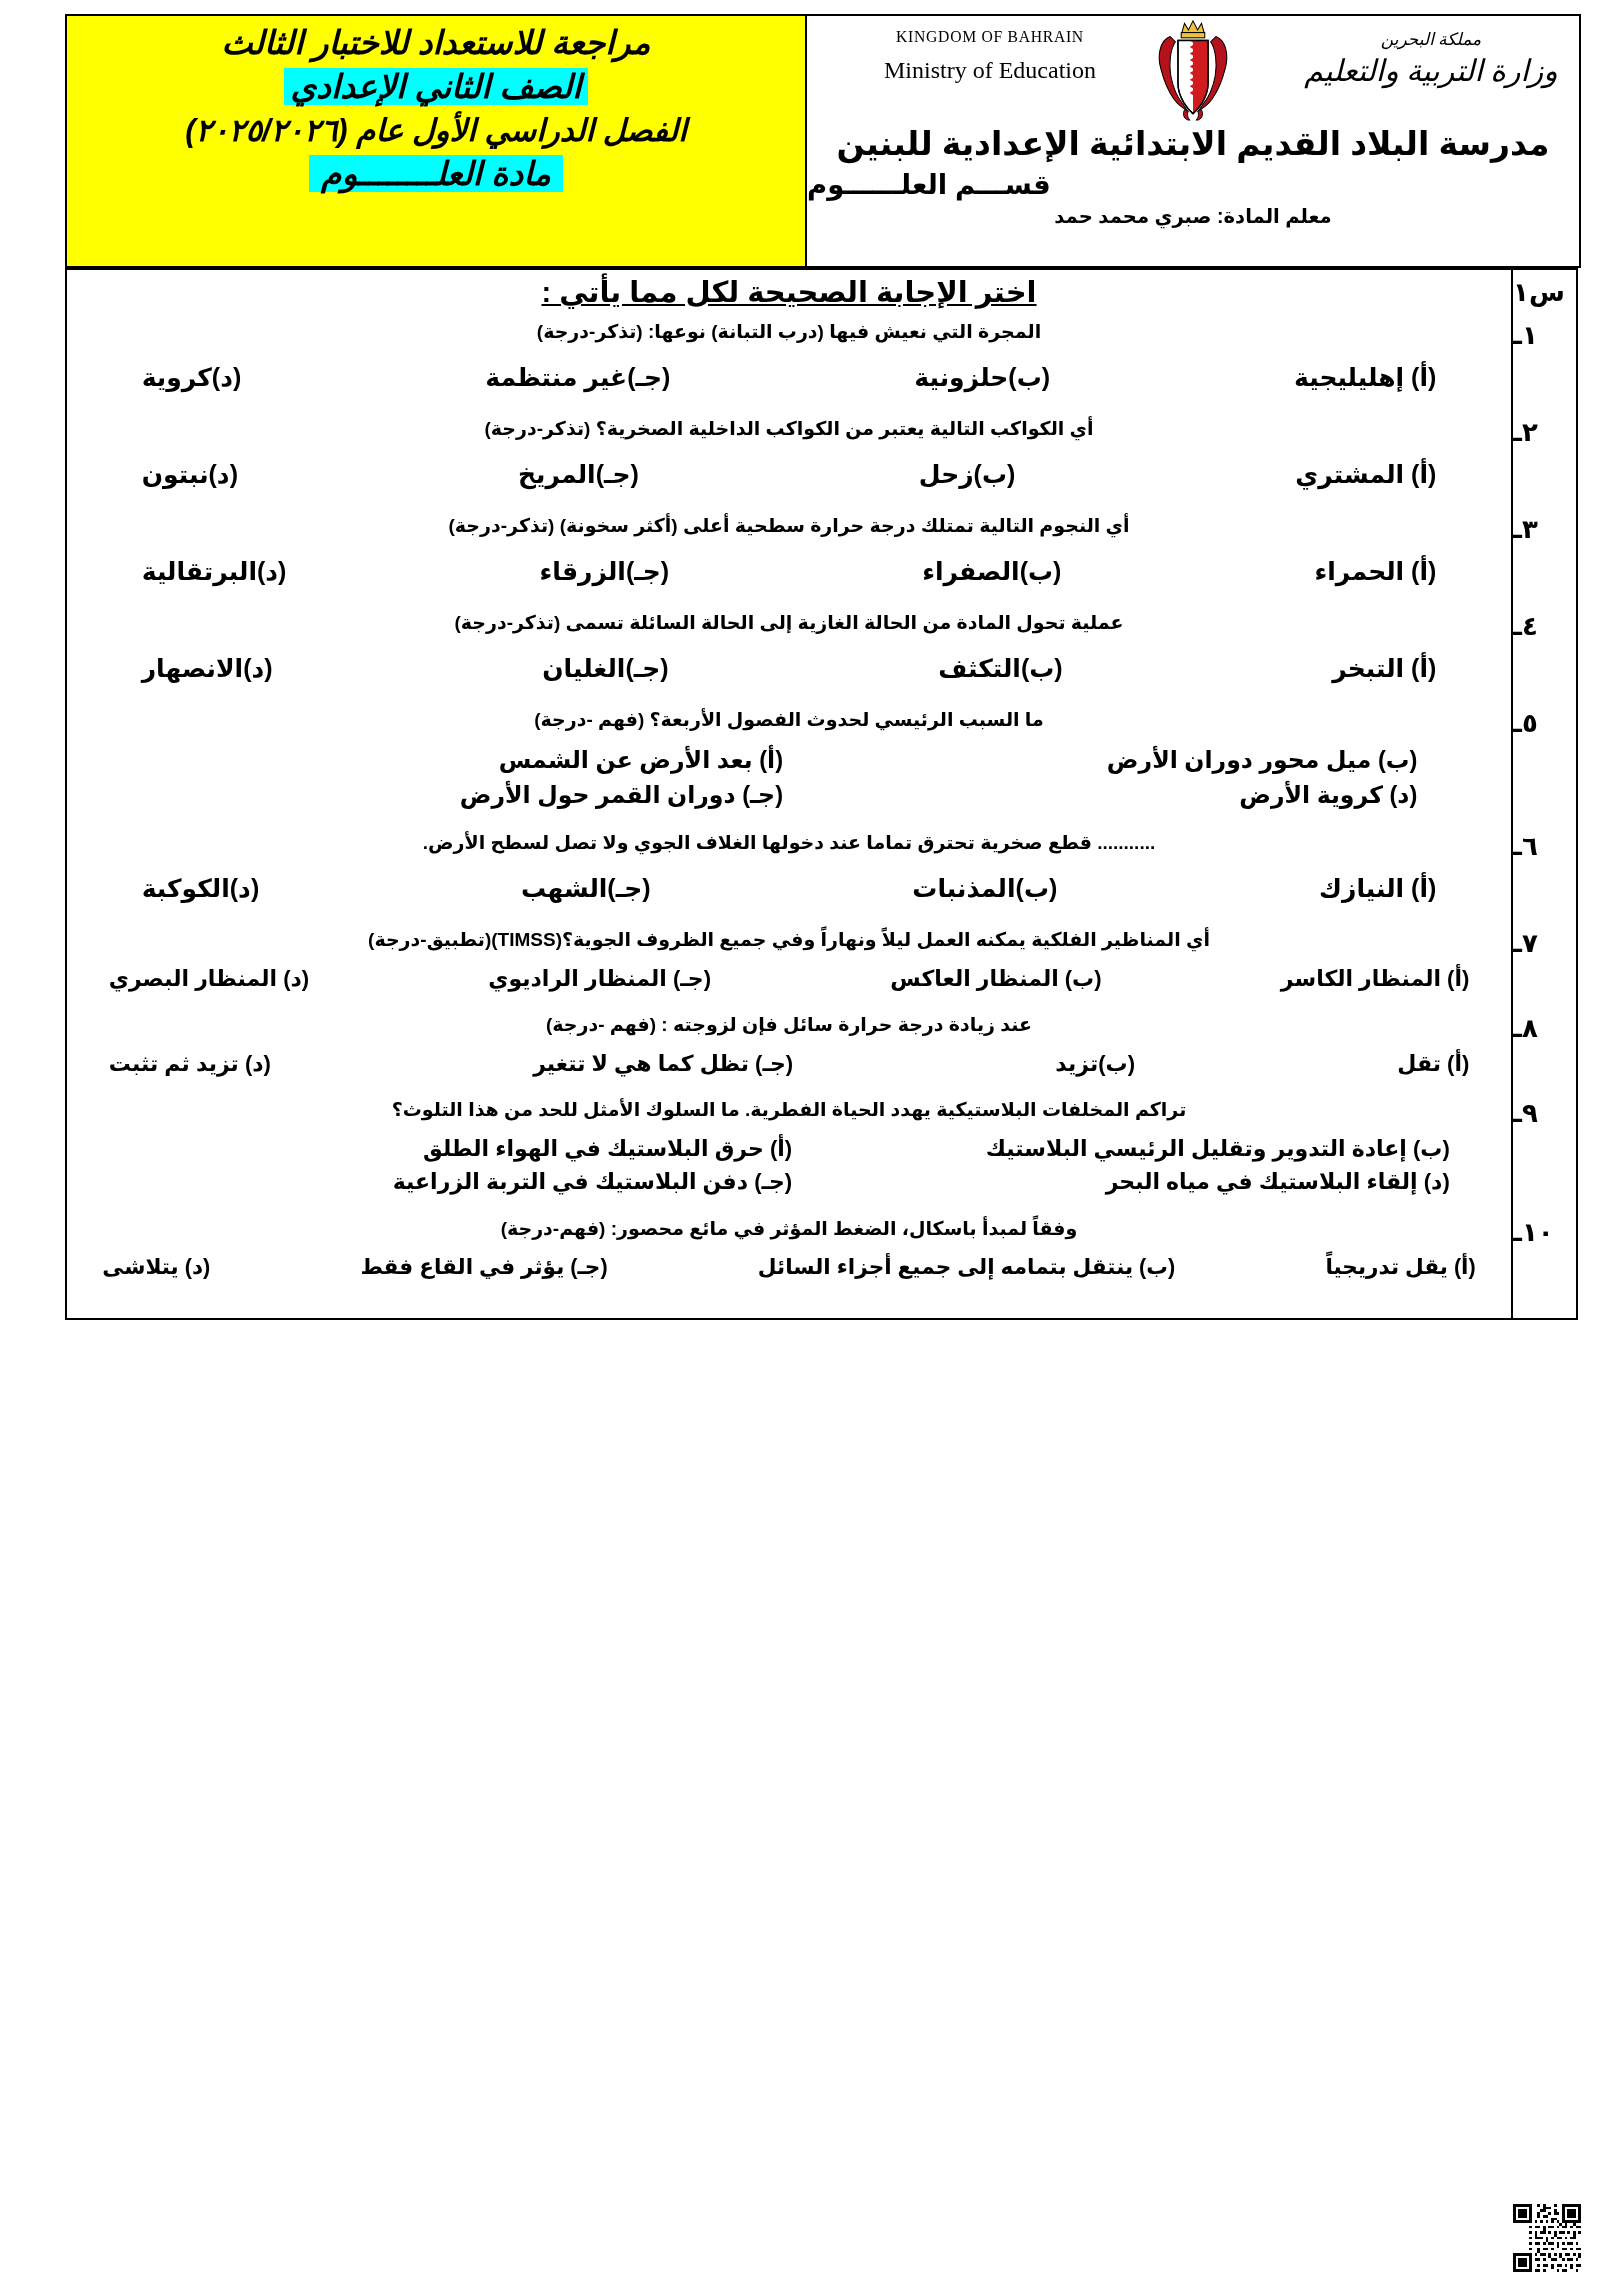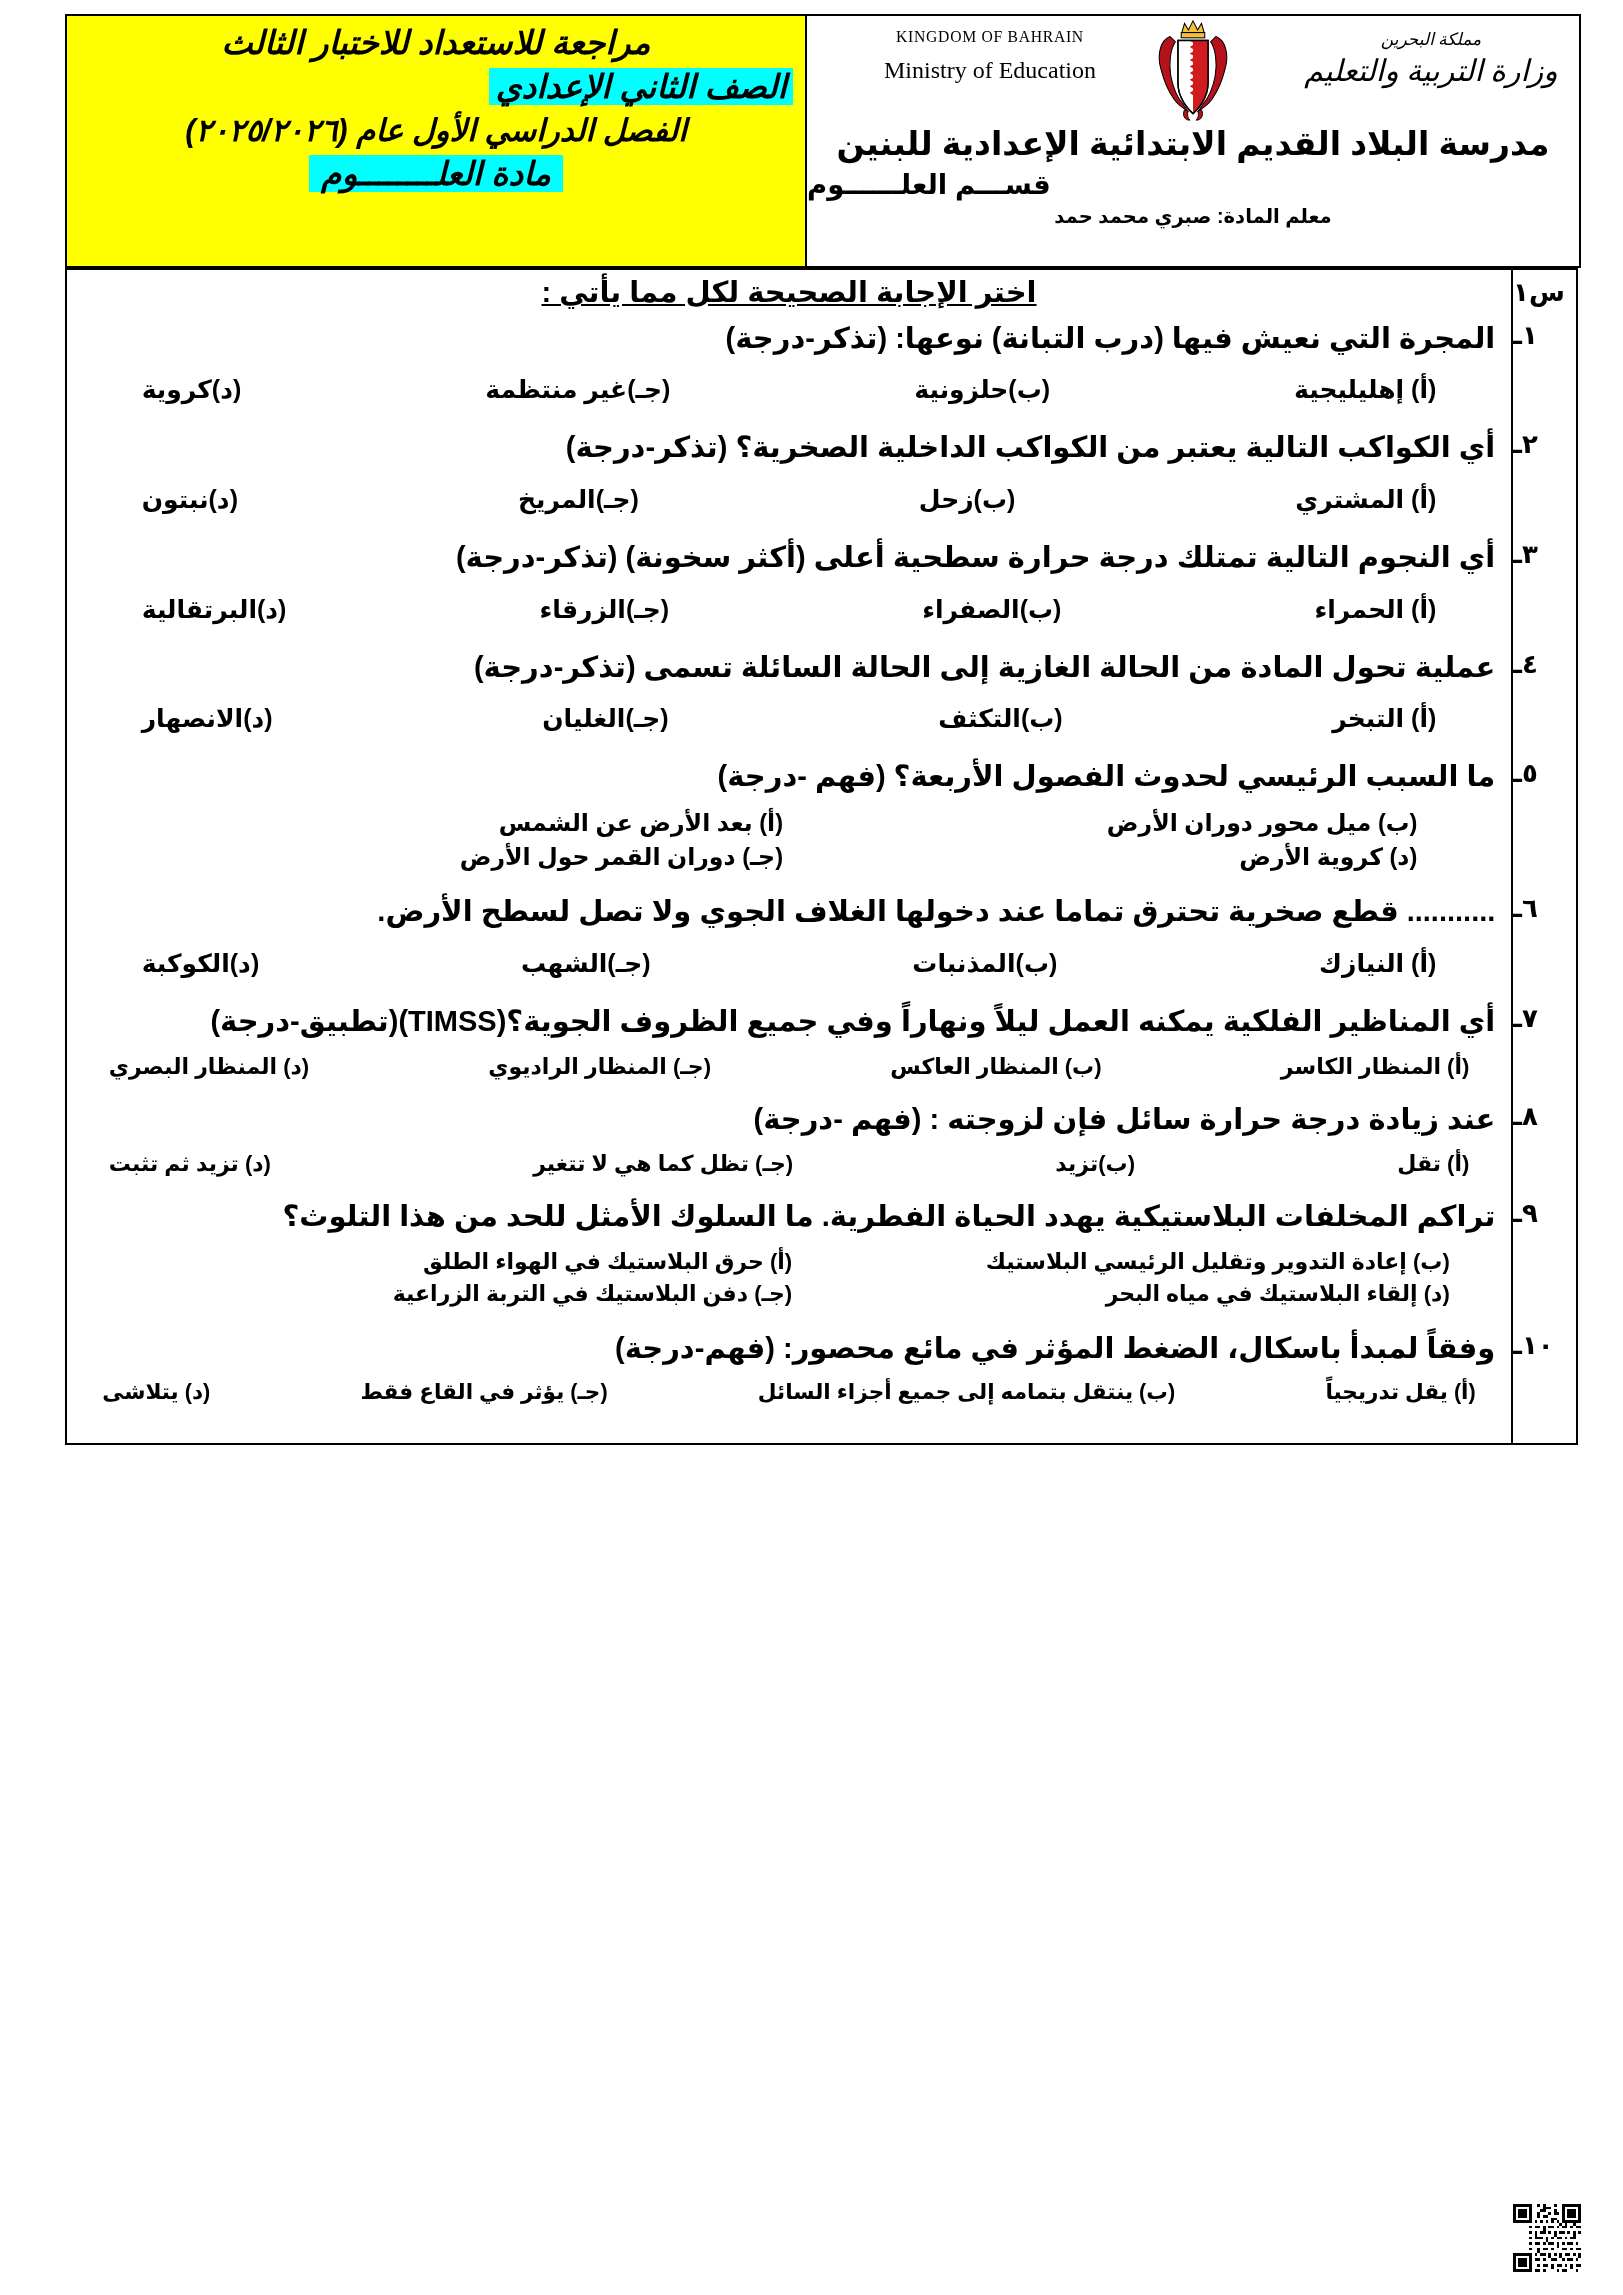--- a/index.html
+++ b/index.html
@@ -51,21 +51,20 @@
     line-height: 1.30;
   }
   .yb-line1 {
     font-size: 33px;
     letter-spacing: -0.7px;
     white-space: nowrap;
   }
   .yb-line2 {
     font-size: 33px;
     margin-top: 1.3px;
-    text-align: right;
   }
   .yb-line2 span {
     background: #00FFFF;
     padding: 0 6.5px;
   }
   .yb-line3 {
     font-size: 31px;
     margin-top: 2.6px;
     white-space: nowrap;
   }
@@ -188,21 +187,22 @@
     font-weight: bold;
     font-size: 29px;
     text-align: center;
     text-decoration: underline;
     padding: 5.2px 0 3.9px 0;
   }
 
   .q-stem {
     font-family: "Liberation Sans", "DejaVu Sans", sans-serif;
     font-weight: bold;
-    font-size: 29px;
+    font-size: 19px;
+    text-align: center;
     padding: 6.5px 0 2.6px 0;
     line-height: 1.25;
   }
 
   .opts-row {
     display: flex;
     flex-direction: row;
     justify-content: space-between;
     align-items: flex-start;
     font-family: "Liberation Sans", "DejaVu Sans", sans-serif;

